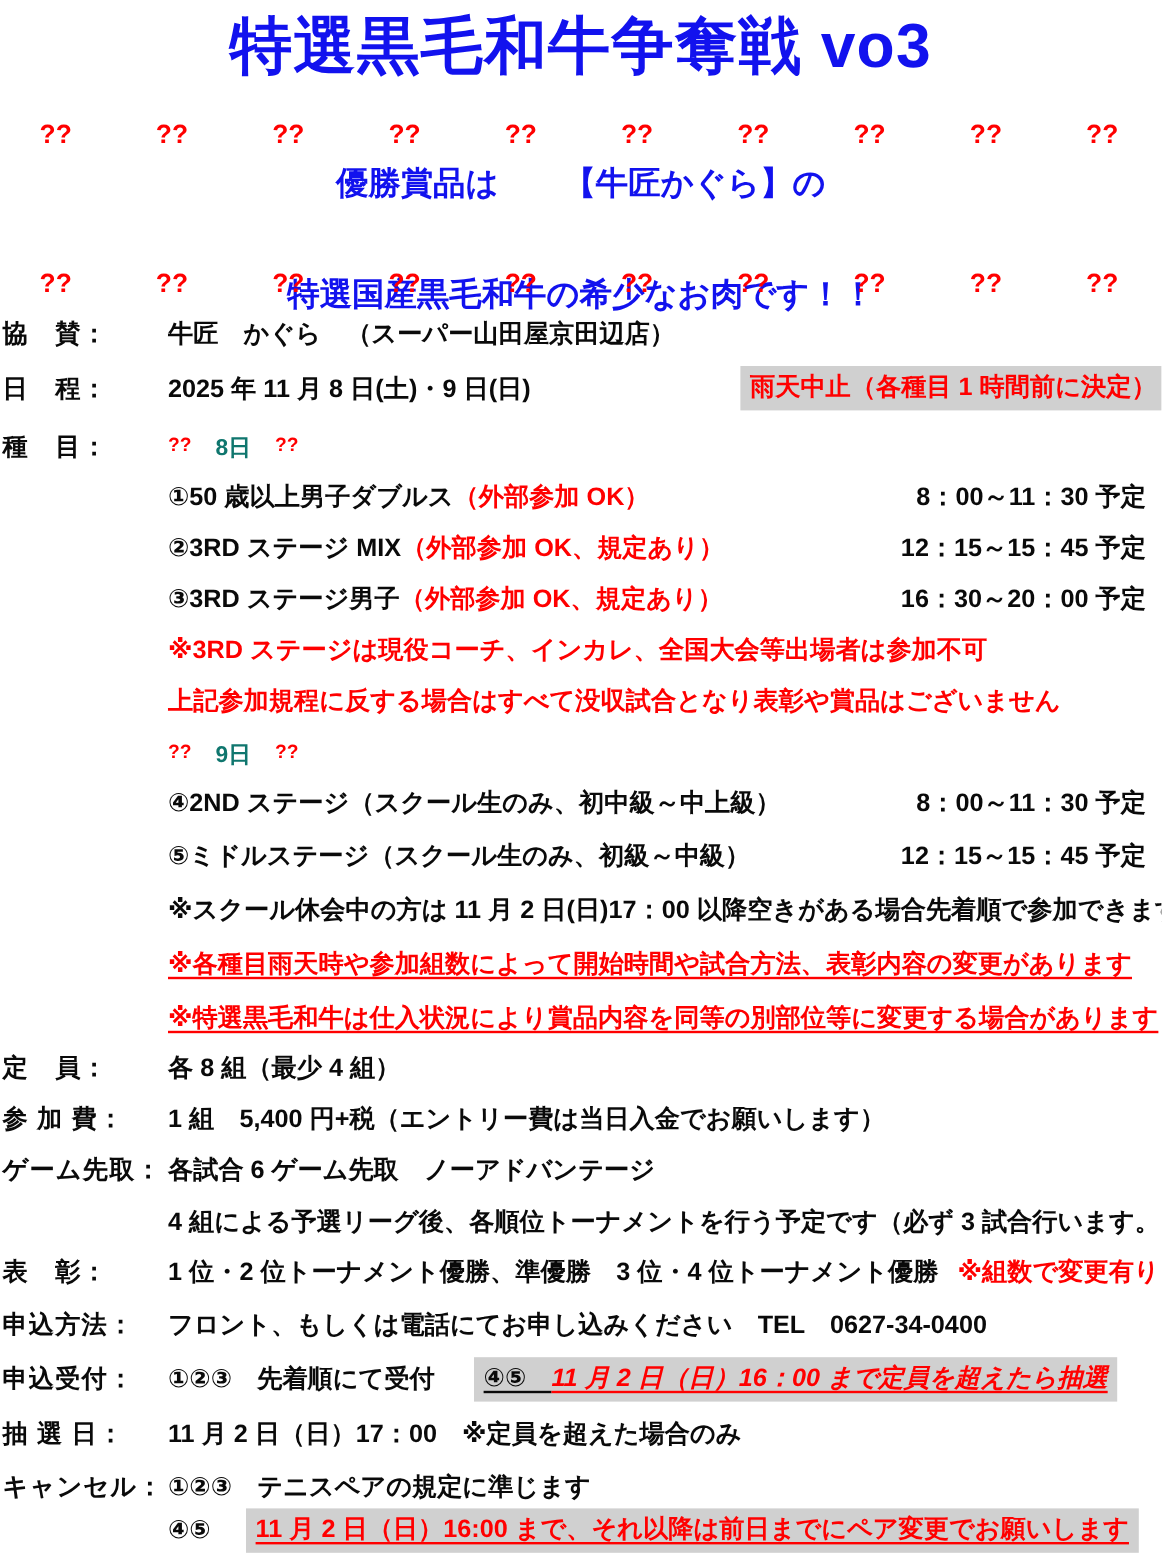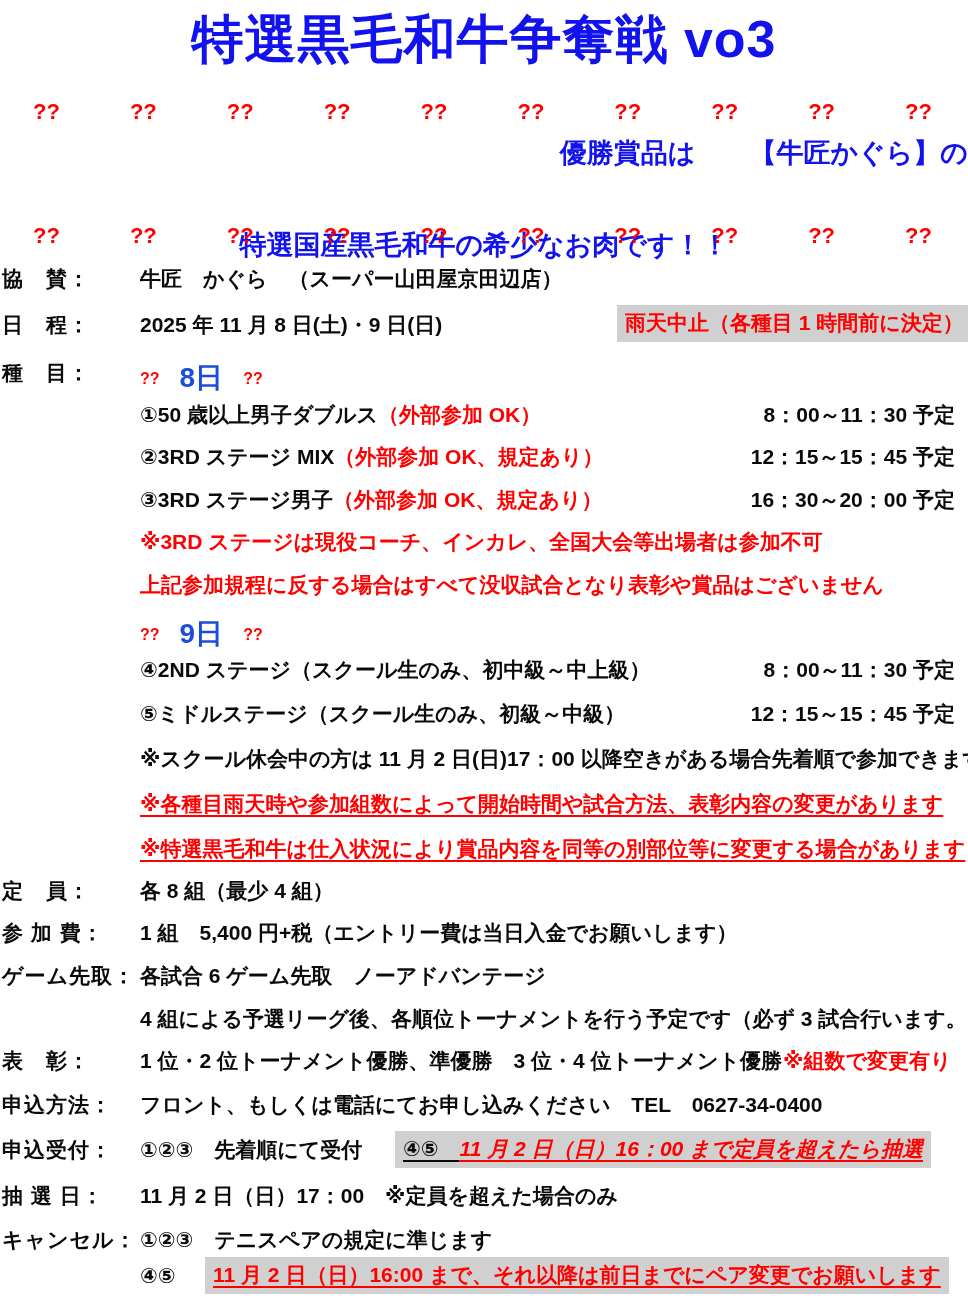--- a/index.html
+++ b/index.html
@@ -22,23 +22,23 @@
   .qrow{
     position:absolute;left:0;width:968px;box-sizing:border-box;
     display:flex;justify-content:space-between;padding:0 36px 0 33px;
     color:#ff0000;font-size:22px;font-weight:700;
   }
   .introline{
     position:absolute;left:0;width:968px;text-align:center;
     font-size:27px;font-weight:900;color:#1212ee;
   }
   .qsmall{font-size:16px;color:#ff0000;vertical-align:3px;}
-  .dayname{font-size:28px;color:#1d4ed8;margin:0 20px;}
+  .dayname{font-size:19px;color:#0f766e;margin:0 20px;}
   .notice-box{position:absolute;left:617px;top:-7px;}
-  .inline-gap{margin-left:1px;}
+  .inline-gap{margin-left:16px;}
 </style>
 </head>
 <body>
 
 <div class="page">
 
   <div class="title">特選黒毛和牛争奪戦 vo3</div>
 
   <div class="qrow" style="top:99px;">
     <span>??</span>
@@ -46,21 +46,21 @@
     <span>??</span>
     <span>??</span>
     <span>??</span>
     <span>??</span>
     <span>??</span>
     <span>??</span>
     <span>??</span>
     <span>??</span>
   </div>
 
-  <div class="introline" style="top:135px;text-align:right;">優勝賞品は　　【牛匠かぐら】の</div>
+  <div class="introline" style="top:135px;">優勝賞品は　　【牛匠かぐら】の</div>
   <div class="introline" style="top:179px;margin-top:48px;">特選国産黒毛和牛の希少なお肉です！！</div>
 
   <div class="qrow" style="top:223px;">
     <span>??</span>
     <span>??</span>
     <span>??</span>
     <span>??</span>
     <span>??</span>
     <span>??</span>
     <span>??</span>

